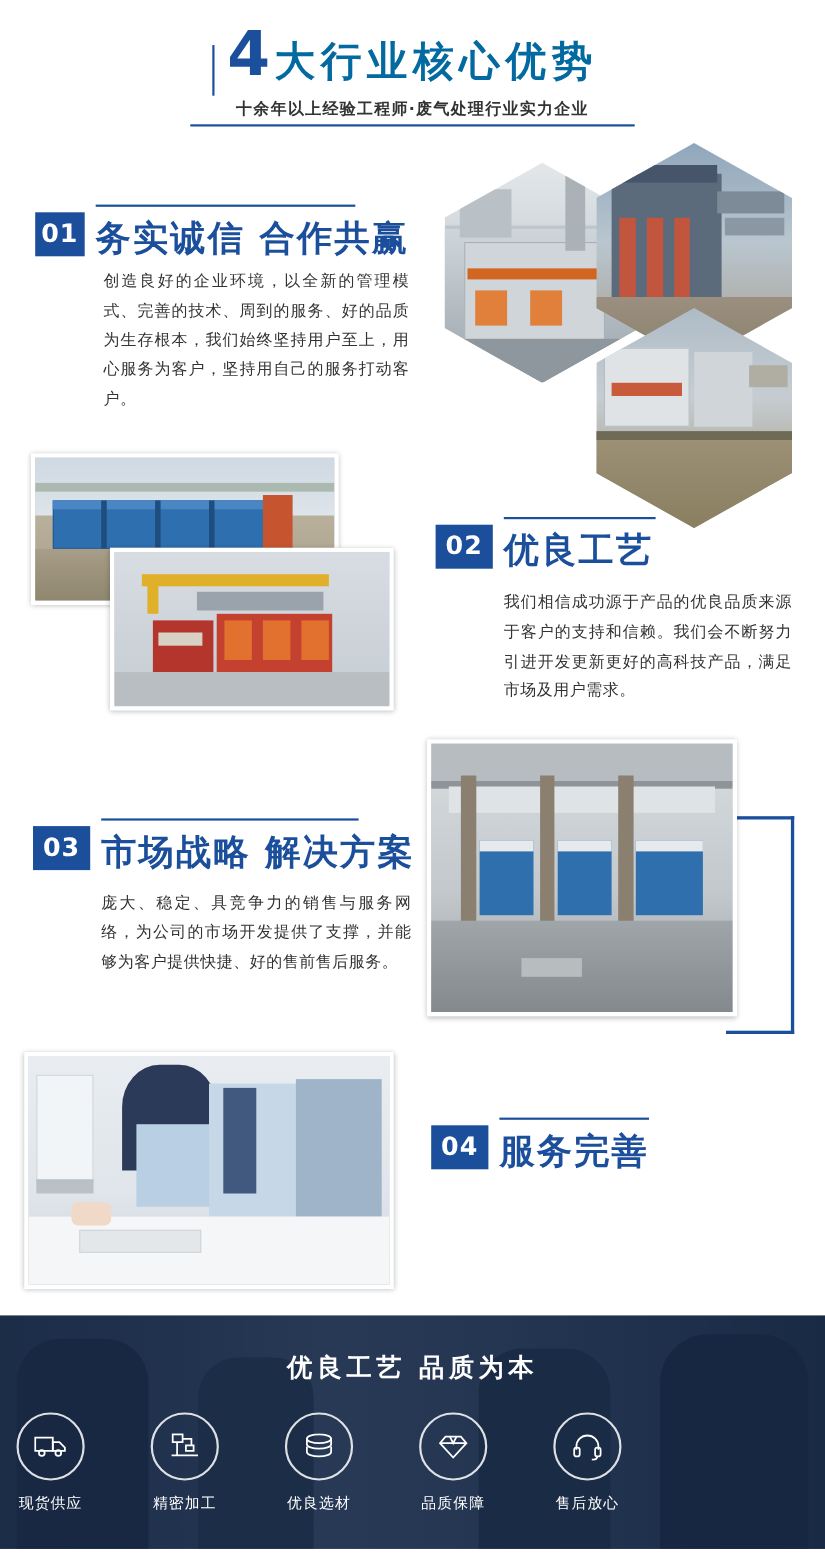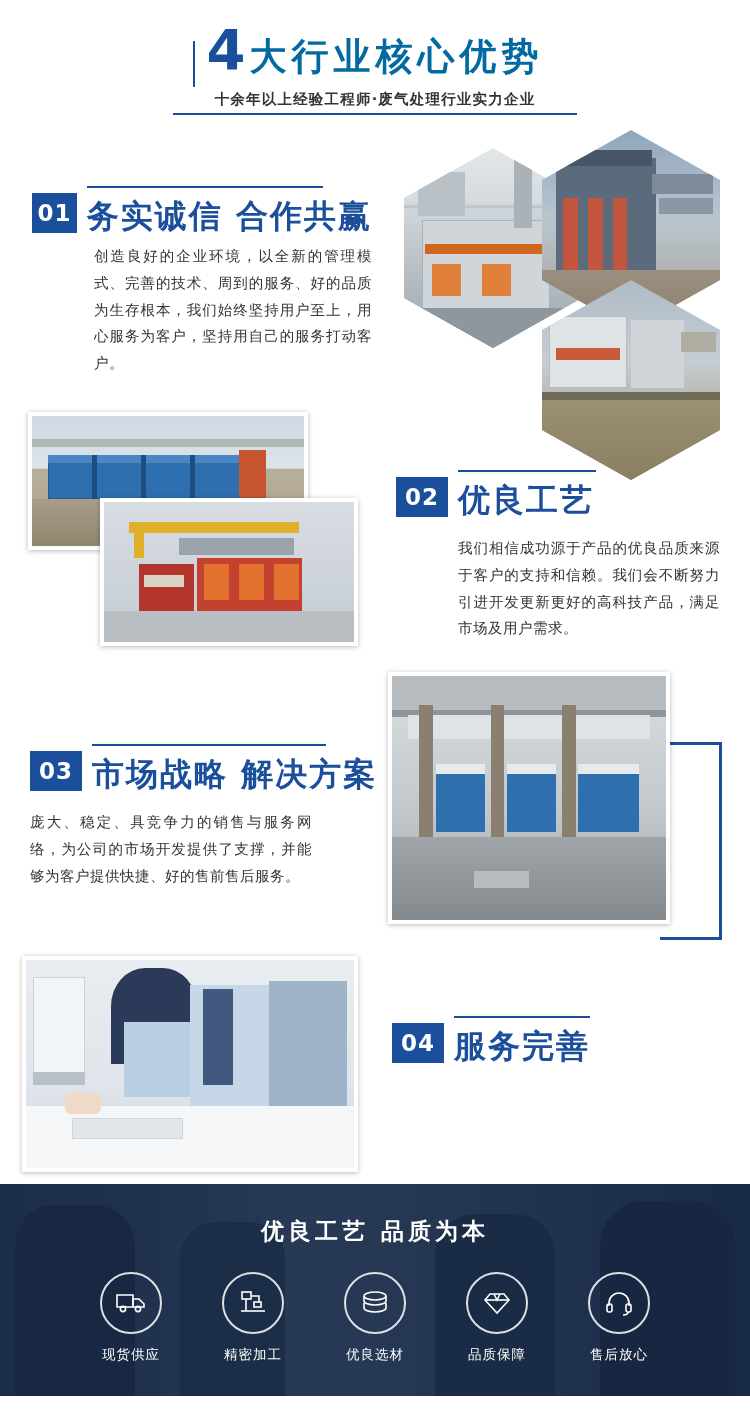--- a/index.html
+++ b/index.html
@@ -79,32 +79,32 @@
   }
   .hex .inner { position: absolute; inset: 0; }
 
   
   .bracket {
     position: absolute; border: 3px solid #1b4f9c; border-left: none; border-bottom: none;
   }
 
   
   .footer {
-    position: absolute; left: 0; bottom: 16px; width: 750px; height: 212px;
+    position: absolute; left: 0; bottom: 4px; width: 750px; height: 212px;
     overflow: hidden; background: #1c2838;
   }
   .footer-bg { position: absolute; inset: 0; }
   .footer-overlay { position: absolute; inset: 0; background: rgba(22,40,70,.72); }
   .footer-title {
     position: absolute; top: 32px; left: 0; width: 100%; text-align: center;
     color: #fff; font-size: 23px; font-weight: bold; letter-spacing: 4px;
   }
   .footer-items {
     position: absolute; top: 88px; left: 0; width: 100%;
-    display: flex; justify-content: center; gap: 30px;
+    display: flex; justify-content: flex-start; gap: 30px;
   }
   .f-item { width: 92px; text-align: center; }
   .f-circle {
     width: 62px; height: 62px; border: 2px solid rgba(255,255,255,.85);
     border-radius: 50%; margin: 0 auto 12px; display: flex; align-items: center;
     justify-content: center;
   }
   .f-label { color: #fff; font-size: 13.5px; letter-spacing: 1px; }
 </style>
 </head>
@@ -232,21 +232,21 @@
 </div>
 
 <div class="block" style="left:30px; top:744px; width:352px;">
   <div class="sec-head">
     <div class="num-badge">03</div>
     <div class="sec-title-wrap">
       <div class="sec-title-bar" style="width:234px;"></div>
       <div class="sec-title">市场战略 解决方案</div>
     </div>
   </div>
-  <div class="sec-body" style="margin-top:12px; width:282px;">庞大、稳定、具竞争力的销售与服务网络，为公司的市场开发提供了支撑，并能够为客户提供快捷、好的售前售后服务。</div>
+  <div class="sec-body" style="margin-top:12px; margin-left:62px; width:282px;font-family:Liberation Mono, monospace;">庞大、稳定、具竞争力的销售与服务网络，为公司的市场开发提供了支撑，并能够为客户提供快捷、好的售前售后服务。</div>
 </div>
 
 <div class="photo" style="left:22px; top:956px; width:336px; height:216px;">
   <div class="sky" style="background:linear-gradient(180deg,#e9edf1 0%,#dfe5ea 60%,#cfd6dc 100%);"></div>
   <div style="position:absolute;left:2%;top:8%;width:16%;height:48%;background:#f2f5f7;border:1px solid #cdd4d9;"></div>
   <div style="position:absolute;left:2%;top:54%;width:16%;height:6%;background:#b9c1c7;"></div>
   <div style="position:absolute;left:26%;top:4%;width:26%;height:46%;background:#2b3a59;border-radius:40% 40% 0 0;"></div>
   <div style="position:absolute;left:30%;top:30%;width:22%;height:36%;background:#b9cfe4;"></div>
   <div style="position:absolute;left:50%;top:12%;width:30%;height:58%;background:#c6d7e8;"></div>
   <div style="position:absolute;left:54%;top:14%;width:9%;height:46%;background:#41597f;"></div>

